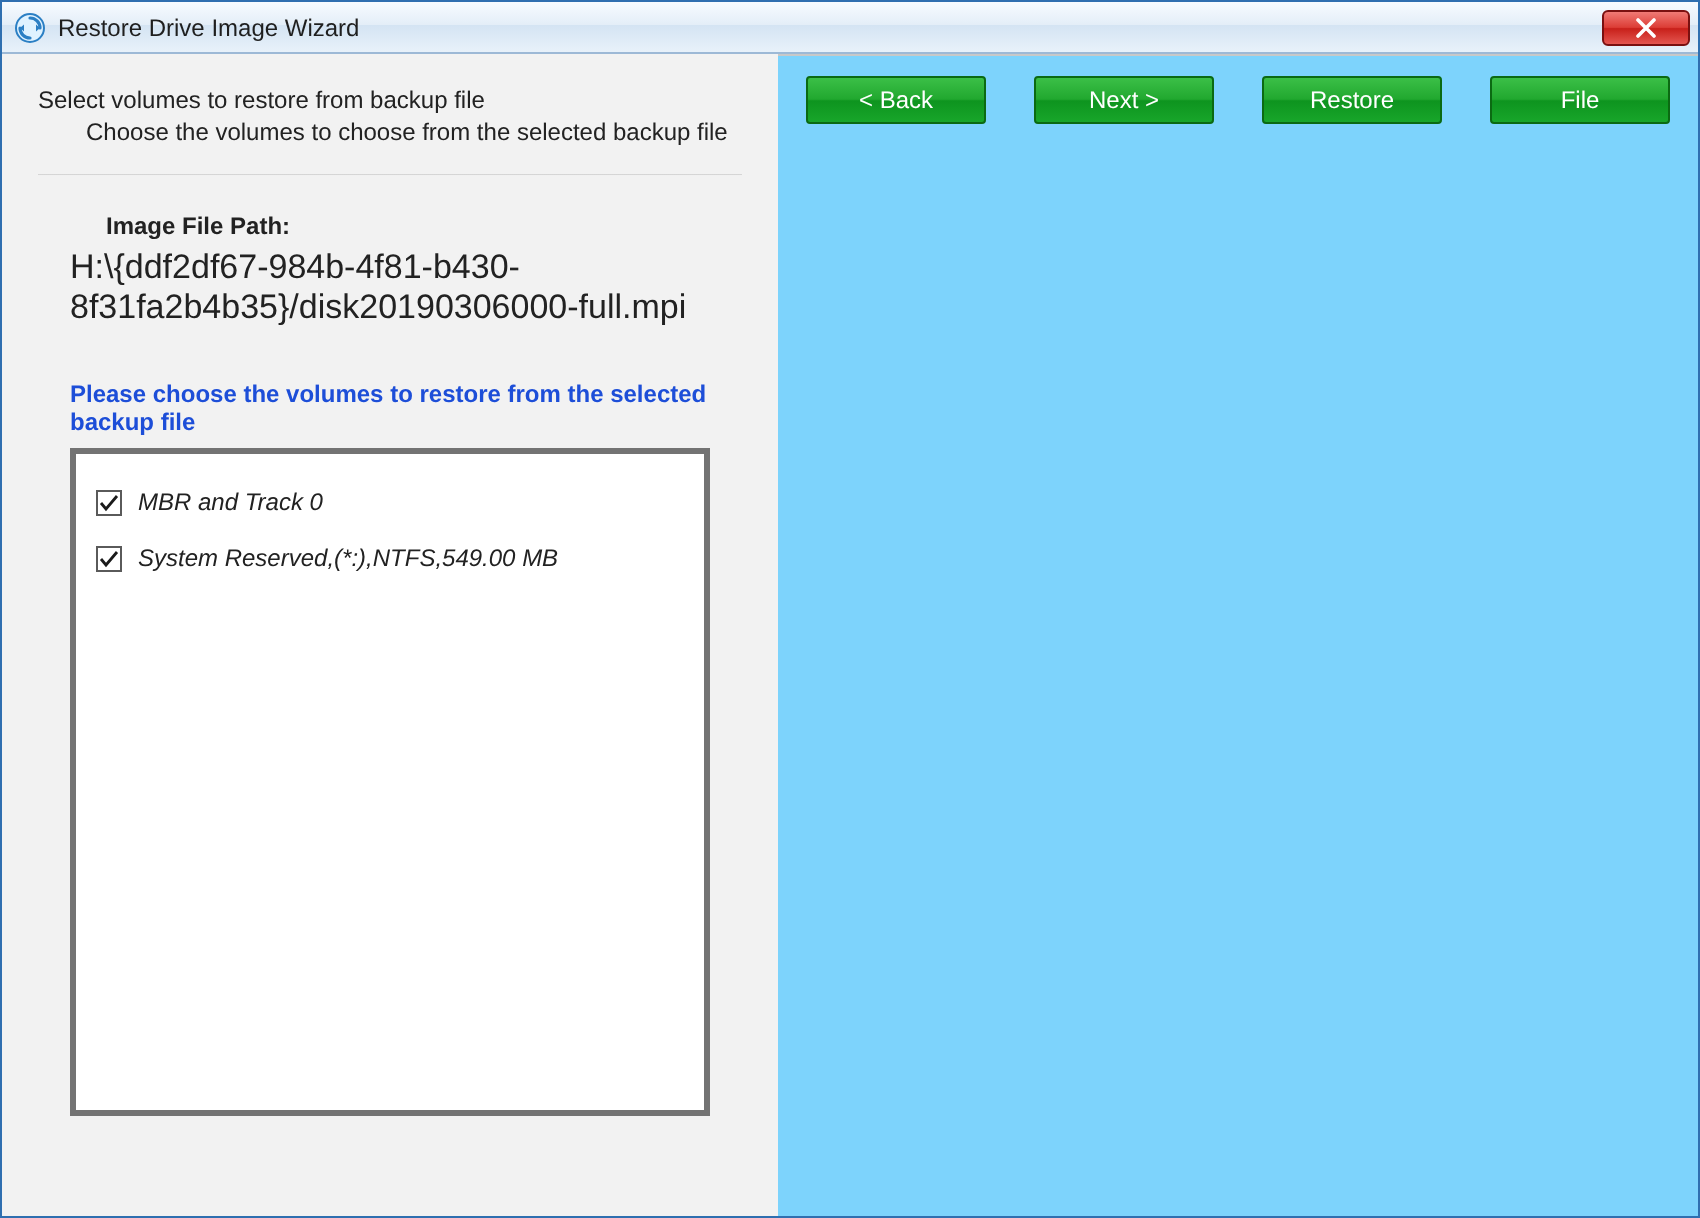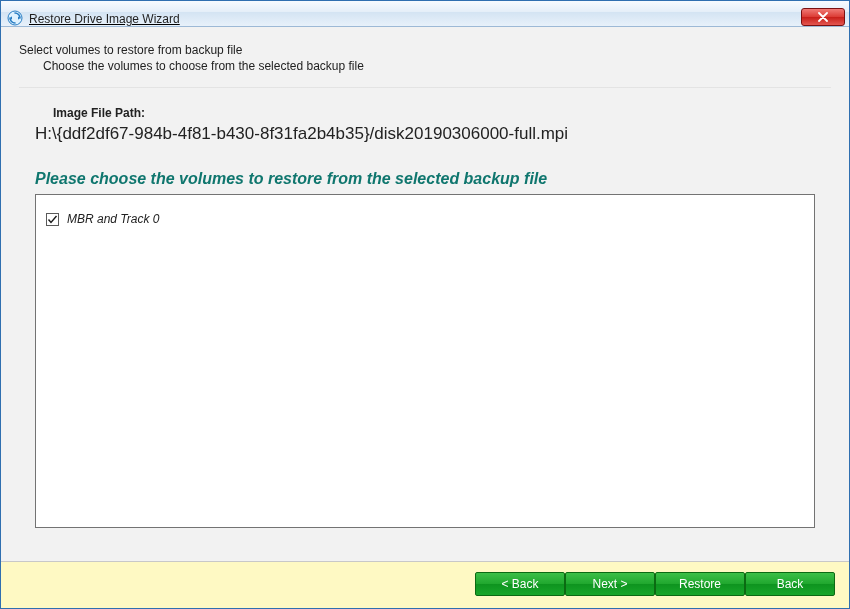--- a/index.html
+++ b/index.html
@@ -19,23 +19,22 @@
     border: 1px solid #2f6fb0;
     display: flex;
     flex-direction: column;
   }
   
   .titlebar {
     height: 26px;
     background: linear-gradient(to bottom, #f7fbff 0%, #e4eef8 45%, #d4e4f3 46%, #e8f1fa 100%);
     border-bottom: 1px solid #9db9d6;
     display: flex;
-    align-items: flex-end;
+    align-items: center;
     padding: 0 0 0 6px;
-    text-decoration: underline;
   }
   .titlebar .app-icon {
     width: 16px;
     height: 16px;
     margin-right: 6px;
     display: inline-flex;
   }
   .titlebar .title {
     flex: 1;
     color: #1f1f1f;
@@ -55,21 +54,21 @@
   }
   .titlebar .close-btn svg { display: block; }
 
   
   .client {
     flex: 1;
     background: #f2f2f2;
     border: 0;
     padding: 0;
     display: flex;
-    flex-direction: column;
+    flex-direction: row;
   }
   .inner {
     flex: 1;
     margin: 0;
     padding: 14px 18px 8px 18px;
     display: flex;
     flex-direction: column;
   }
   .heading-block {
     padding: 2px 0 10px 0;
@@ -100,29 +99,28 @@
     font-size: 12px;
     font-weight: bold;
     margin: 0 0 4px 18px;
   }
   .path-text {
     color: #222;
     font-size: 17px;
     margin: 0 0 26px 0;
   }
   .choose-label {
-    color: #0f766e;
-    font-size: 16px;
+    color: #1d4ed8;
+    font-size: 12px;
     font-weight: bold;
     margin: 0 0 6px 0;
-    font-style: italic;
   }
   .listbox {
     background: #fff;
-    border: 1px solid #737373;
+    border: 3px solid #737373;
     height: 334px;
     padding: 10px 10px;
     overflow: auto;
   }
   .vol-row {
     display: flex;
     align-items: center;
     height: 28px;
     cursor: pointer;
   }
@@ -143,22 +141,22 @@
     color: #222;
     font-size: 12px;
   }
 
   
   .footer {
     border-top: 1px solid #c8c8c8;
     padding: 10px 14px 12px 14px;
     display: flex;
     justify-content: flex-end;
-    gap: 0;
-    background: #fef9c3;
+    gap: 24px;
+    background: #7dd3fc;
   }
   .btn {
     width: 90px;
     height: 24px;
     border: 1px solid #0b6a12;
     background: linear-gradient(to bottom, #3bbf47 0%, #21a82f 48%, #0e941f 52%, #18a62a 100%);
     color: #ffffff;
     font-family: inherit;
     font-size: 12px;
     border-radius: 2px;
@@ -207,26 +205,34 @@
 
         <div class="listbox">
           <div class="vol-row">
             <span class="cb">
               <svg width="11" height="11" viewBox="0 0 11 11">
                 <path d="M1.5 5.5 L4 8.5 L9.5 2" fill="none" stroke="#1a1a1a" stroke-width="1.4"></path>
               </svg>
             </span>
             <span class="vol-label">MBR and Track 0</span>
           </div>
+          <div class="vol-row">
+            <span class="cb">
+              <svg width="11" height="11" viewBox="0 0 11 11">
+                <path d="M1.5 5.5 L4 8.5 L9.5 2" fill="none" stroke="#1a1a1a" stroke-width="1.4"></path>
+              </svg>
+            </span>
+            <span class="vol-label">System Reserved,(*:),NTFS,549.00 MB</span>
+          </div>
         </div>
       </div>
 
     </div>
 
     <div class="footer">
       <button class="btn">&lt; Back</button>
       <button class="btn">Next &gt;</button>
       <button class="btn">Restore</button>
-      <button class="btn">Back</button>
+      <button class="btn">File</button>
     </div>
   </div>
 
 </div>
 
 </body></html>

